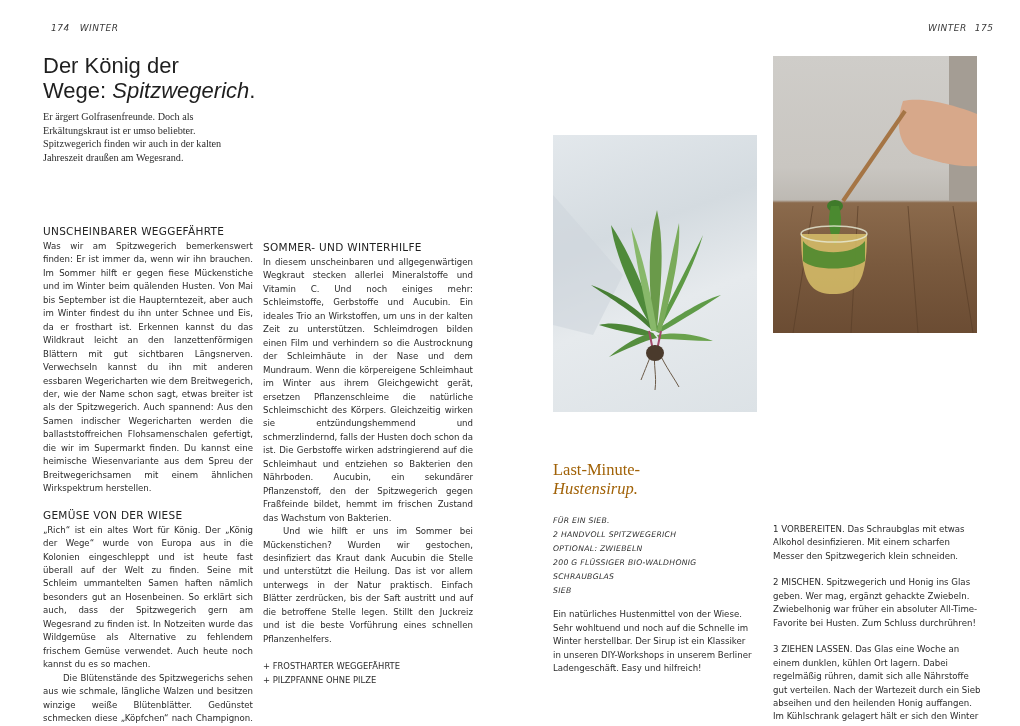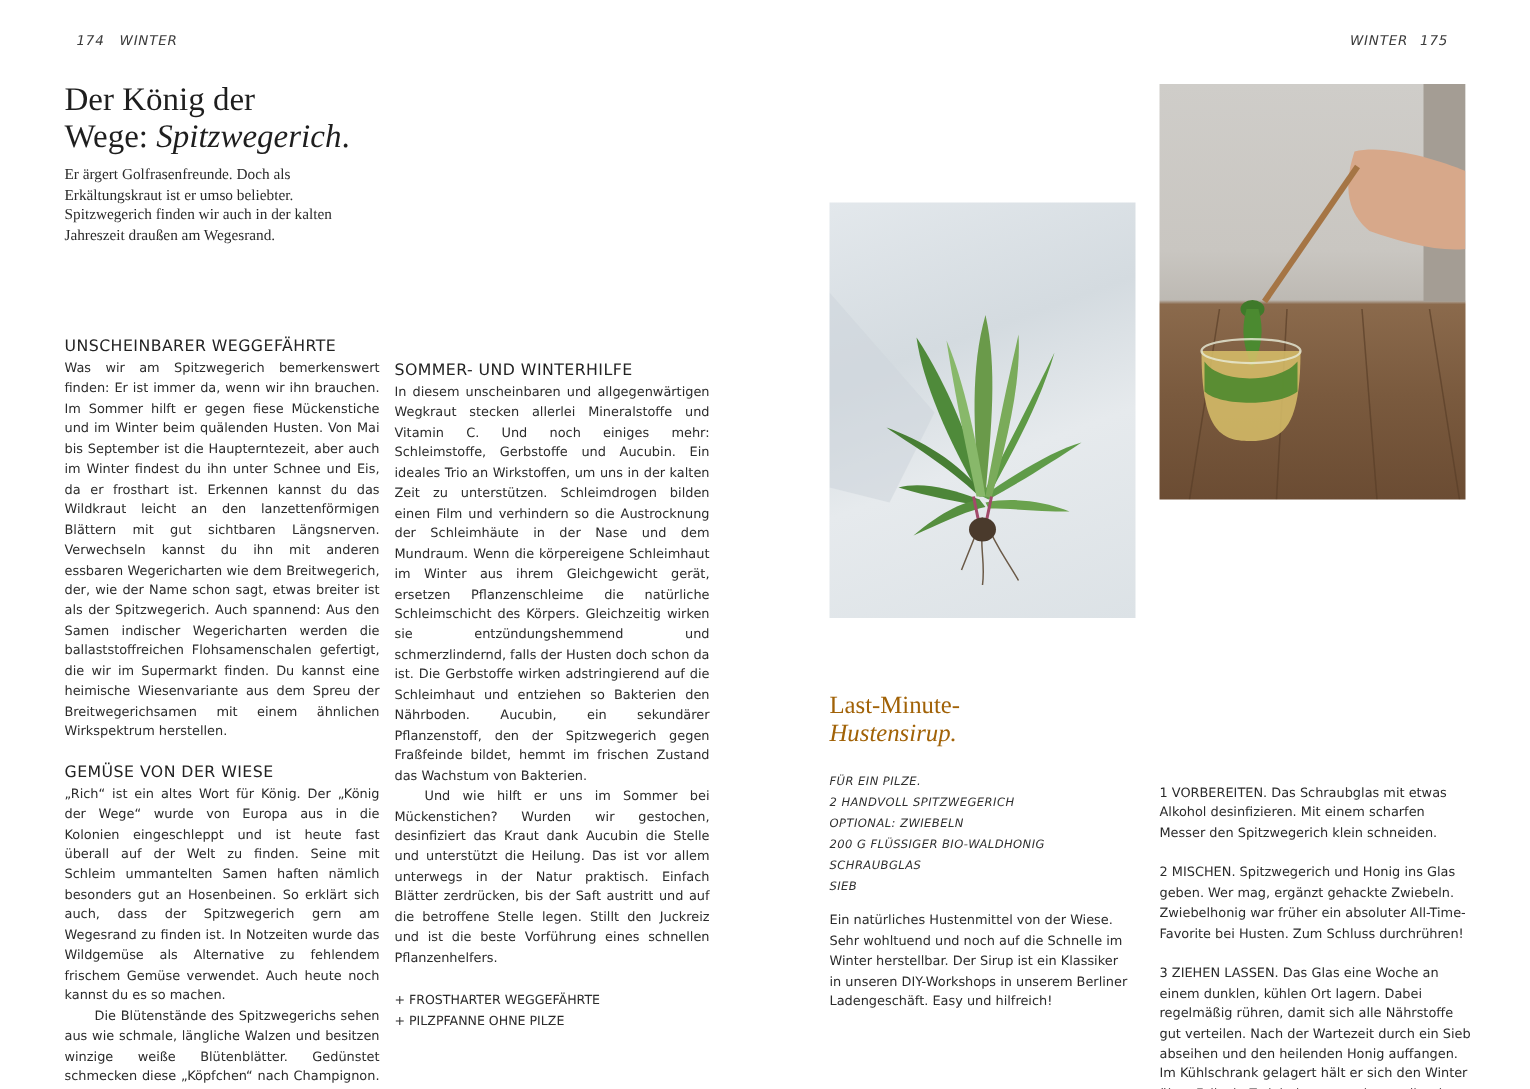--- a/index.html
+++ b/index.html
@@ -2,21 +2,21 @@
 <html><head>
 <meta charset="utf-8">
 <style>
   html, body { margin:0; padding:0; }
   body { width:1020px; height:726px; background:#ffffff; position:relative; overflow:hidden;
          font-family:"DejaVu Sans", sans-serif; color:#2a2a2a; }
   .abs { position:absolute; }
   .folio { font-size:9px; font-style:italic; letter-spacing:0.5px; color:#3a3a3a; top:23px; }
   .folio span { margin-right:10px; }
   .folio.right span { margin-right:0; margin-left:8px; }
-  .title { left:43px; top:53px; font-family:Liberation Serif, serif; font-size:22px; line-height:25px; color:#1e1e1e; }
+  .title { left:43px; top:53px; font-family:Liberation Sans, sans-serif; font-size:22px; line-height:25px; color:#1e1e1e; }
   .title em { font-style:italic;margin-top:24px; }
   .lede { left:43px; top:110px; width:200px; font-family:"Liberation Serif", serif; font-size:10.2px; line-height:13.7px; color:#2b2b2b; }
   .col { width:210px; font-size:8.6px; line-height:13.45px; text-align:justify; hyphens:auto; color:#2b2b2b; }
   .col p { margin:0; }
   .col p.indent { text-indent:20px; }
   .h { font-size:10.5px; letter-spacing:0.3px; color:#222; margin:0 0 2px 0; line-height:14px; text-align:left; }
   .gap { height:12px; }
   .bullets { margin-top:14px; font-size:8.4px; line-height:13.4px; text-align:left; }
   .img-plant { left:553px; top:135px; width:204px; height:277px; border:0; overflow:hidden;
                background:linear-gradient(160deg,#e3e8ec 0%,#d4dbe0 35%,#e6eaed 60%,#dce2e6 100%); }
@@ -57,21 +57,21 @@
   <div class="h">SOMMER- UND WINTERHILFE</div>
   <p>In diesem unscheinbaren und allgegenwärtigen Wegkraut stecken allerlei Mineralstoffe und Vitamin C. Und noch einiges mehr: Schleimstoffe, Gerbstoffe und Aucubin. Ein ideales Trio an Wirkstoffen, um uns in der kalten Zeit zu unterstützen. Schleimdrogen bilden einen Film und verhindern so die Austrocknung der Schleimhäute in der Nase und dem Mundraum. Wenn die körpereigene Schleimhaut im Winter aus ihrem Gleichgewicht gerät, ersetzen Pflanzenschleime die natürliche Schleimschicht des Körpers. Gleichzeitig wirken sie entzündungshemmend und schmerzlindernd, falls der Husten doch schon da ist. Die Gerbstoffe wirken adstringierend auf die Schleimhaut und entziehen so Bakterien den Nährboden. Aucubin, ein sekundärer Pflanzenstoff, den der Spitzwegerich gegen Fraßfeinde bildet, hemmt im frischen Zustand das Wachstum von Bakterien.</p>
   <p class="indent">Und wie hilft er uns im Sommer bei Mückenstichen? Wurden wir gestochen, desinfiziert das Kraut dank Aucubin die Stelle und unterstützt die Heilung. Das ist vor allem unterwegs in der Natur praktisch. Einfach Blätter zerdrücken, bis der Saft austritt und auf die betroffene Stelle legen. Stillt den Juckreiz und ist die beste Vorführung eines schnellen Pflanzenhelfers.</p>
   <div class="bullets">
     <div>+ FROSTHARTER WEGGEFÄHRTE</div>
     <div>+ PILZPFANNE OHNE PILZE</div>
 
   </div>
 </div>
 
-<div class="abs folio right" style="left:900px;">
+<div class="abs folio right" style="left:928px;">
   <span style="margin-left:0">WINTER</span><span>175</span>
 </div>
 
 <div class="abs img-plant">
   <svg width="204" height="277" viewBox="0 0 204 277">
     <path d="M0 60 L70 140 L40 200 L0 190 Z" fill="#cfd6dc" opacity="0.6"></path>
     <g stroke="none">
       <path d="M100 195 C96 150 94 110 104 75 C112 110 108 150 104 195 Z" fill="#6a9a4a"></path>
       <path d="M100 195 C80 160 62 120 58 90 C78 120 94 160 104 195 Z" fill="#4f8a3a"></path>
       <path d="M102 195 C120 160 138 125 150 100 C140 135 120 170 106 196 Z" fill="#5e9a45"></path>
@@ -107,21 +107,21 @@
     <ellipse cx="61" cy="178" rx="33" ry="8" fill="none" stroke="#e8ecd8" stroke-width="1.5" opacity="0.8"></ellipse>
   </svg>
 </div>
 
 <div class="abs recipe-title">
   <div>Last-Minute-</div>
   <em>Hustensirup.</em>
 </div>
 
 <div class="abs ingredients">
-  <div>FÜR EIN PILZE.</div>
+  <div>FÜR EIN SIEB.</div>
   <div>2 HANDVOLL SPITZWEGERICH</div>
   <div>OPTIONAL: ZWIEBELN</div>
   <div>200 G FLÜSSIGER BIO-WALDHONIG</div>
   <div>SCHRAUBGLAS</div>
   <div>SIEB</div>
 </div>
 
 <div class="abs recipe-intro">Ein natürliches Hustenmittel von der Wiese. Sehr wohltuend und noch auf die Schnelle im Winter herstellbar. Der Sirup ist ein Klassiker in unseren DIY-Workshops in unserem Berliner Ladengeschäft. Easy und hilfreich!</div>
 
 <div class="abs steps">

